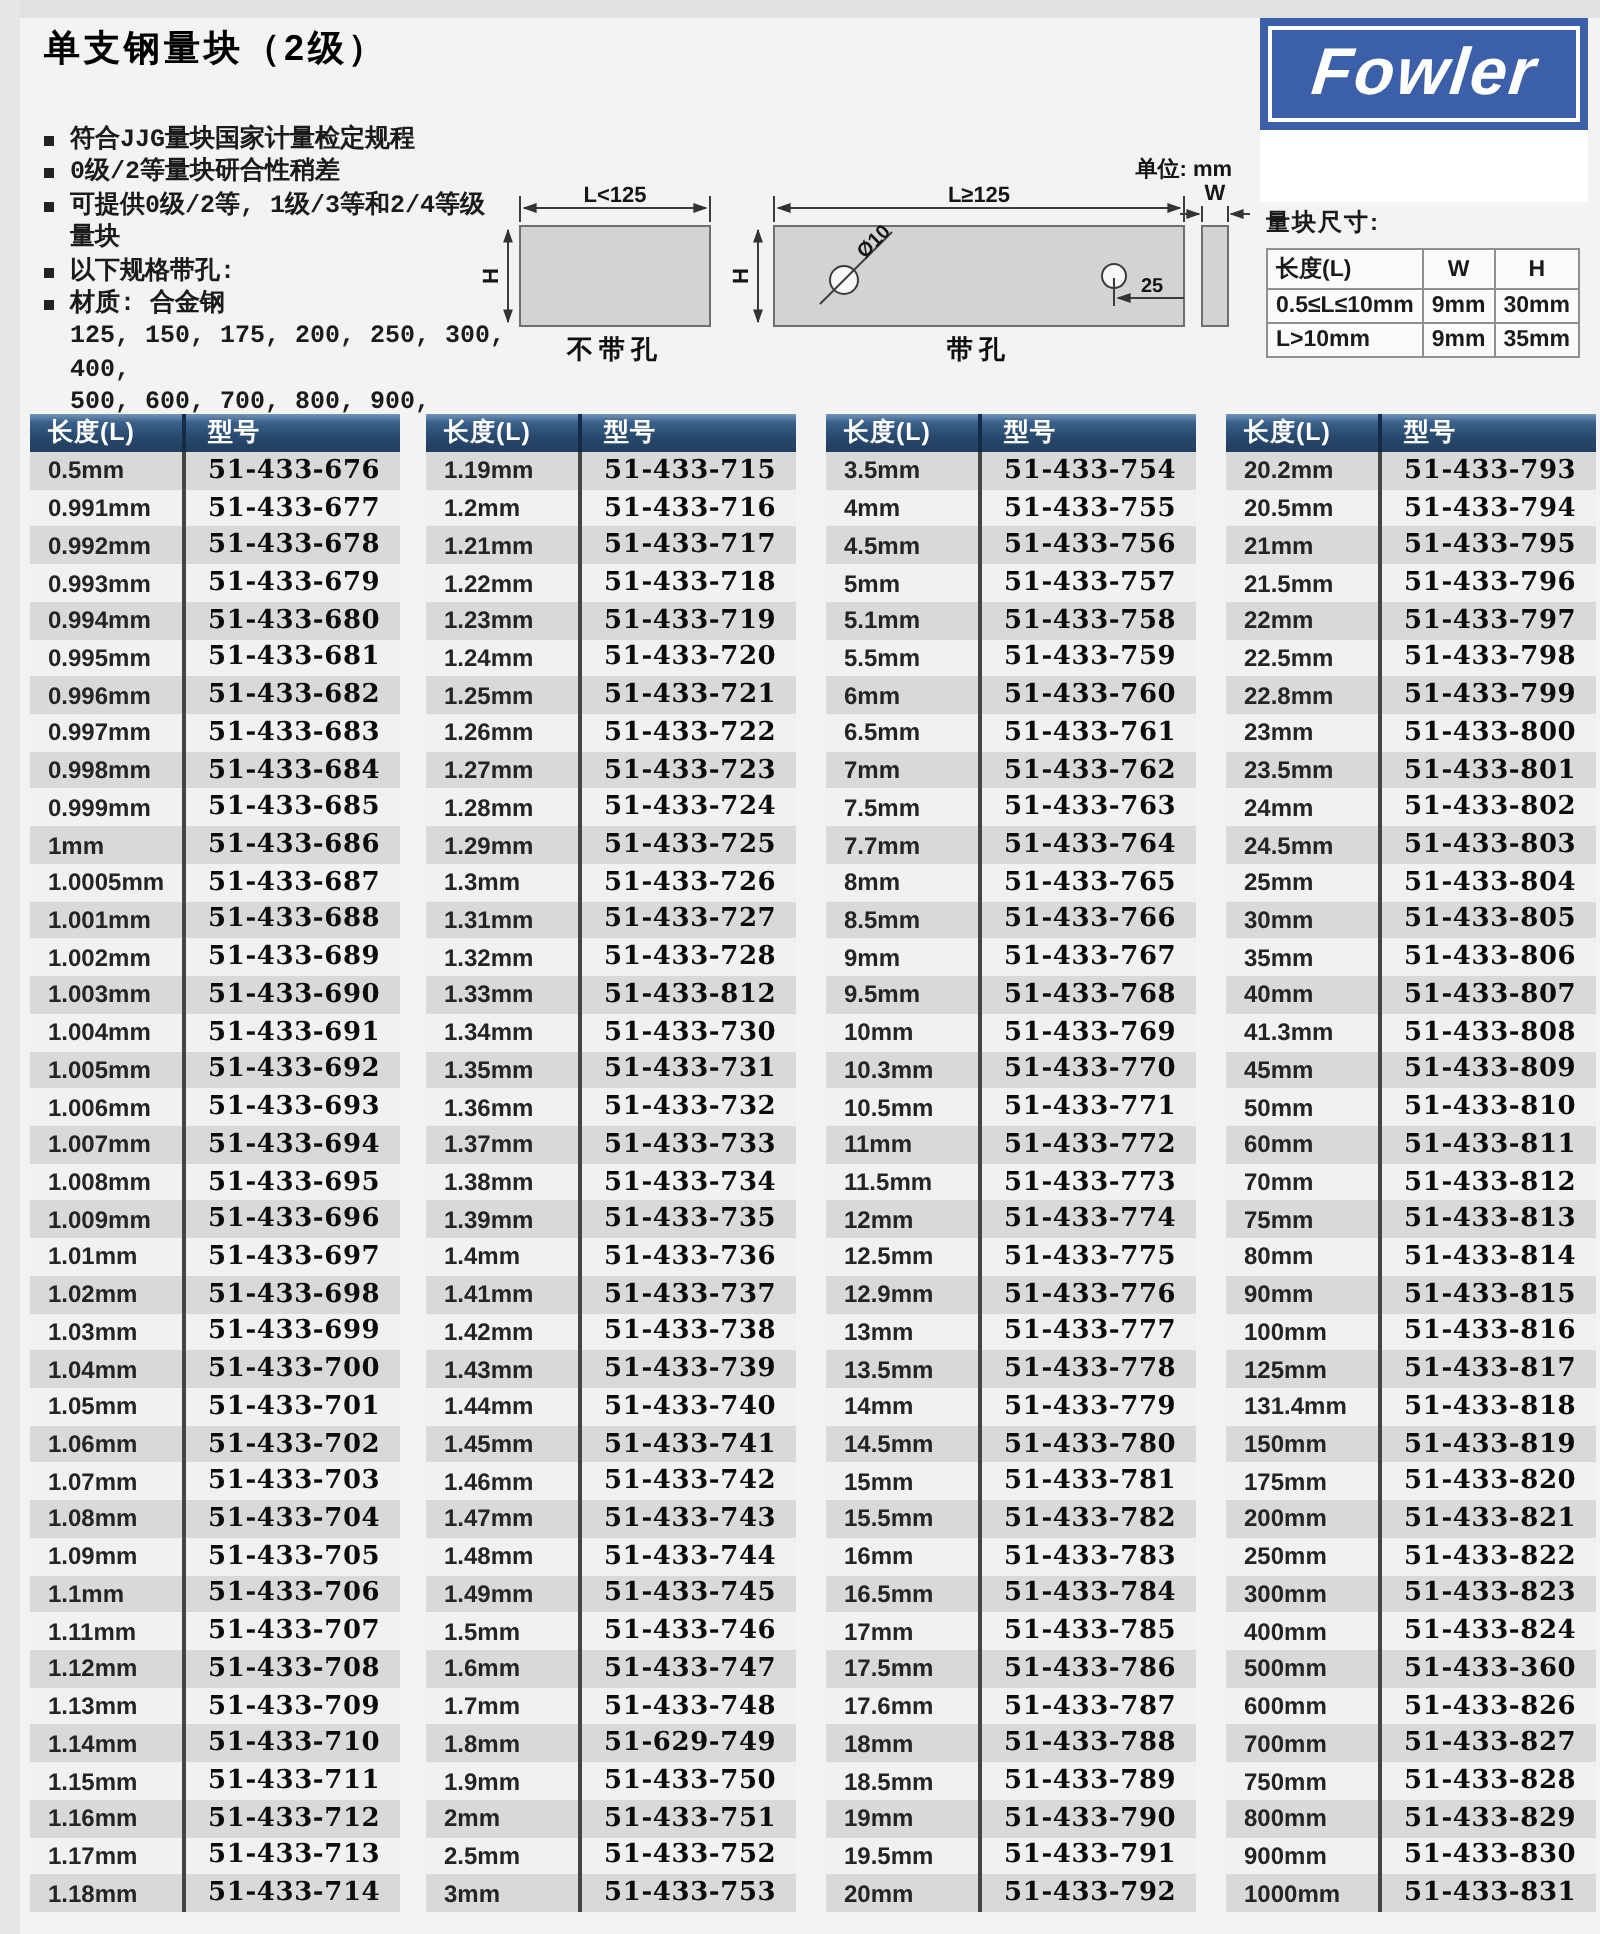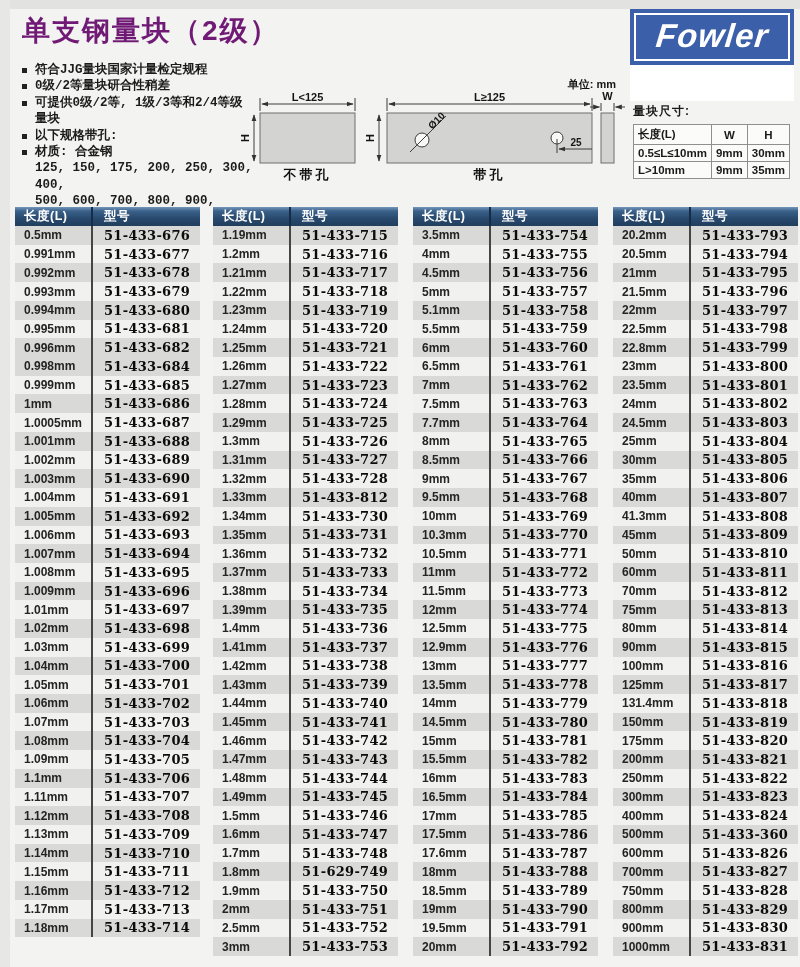--- a/index.html
+++ b/index.html
@@ -9,21 +9,21 @@
     background: #f3f3f1;
     font-family: "Liberation Sans", sans-serif;
     overflow: hidden;
   }
   .edge-top  { position:absolute; top:0; left:0; width:800px; height:9px;  background:#e2e2e0; }
   .edge-left { position:absolute; top:0; left:0; width:10px;  height:967px; background:#e7e7e5; }
 
   
   .page-title {
     position: absolute; left: 22px; top: 12px;
-    font-size: 28px; font-weight: bold; color: #701a75; letter-spacing: 2px;
+    font-size: 18px; font-weight: bold; color: #000000; letter-spacing: 2px;
   }
 
   
   .logo {
     position: absolute; left: 630px; top: 9px; width: 164px; height: 56px;
     background: #3b5fa9; padding: 4px;
   }
   .logo-inner {
     width: 100%; height: 100%; border: 2px solid #ffffff;
     display: flex; align-items: center; justify-content: center;
@@ -232,20 +232,24 @@
       <div class="c2">51-433-680</div>
     </div>
     <div class="srow even">
       <div class="c1">0.995mm</div>
       <div class="c2">51-433-681</div>
     </div>
     <div class="srow odd">
       <div class="c1">0.996mm</div>
       <div class="c2">51-433-682</div>
     </div>
+    <div class="srow even">
+      <div class="c1">0.997mm</div>
+      <div class="c2">51-433-683</div>
+    </div>
     <div class="srow odd">
       <div class="c1">0.998mm</div>
       <div class="c2">51-433-684</div>
     </div>
     <div class="srow even">
       <div class="c1">0.999mm</div>
       <div class="c2">51-433-685</div>
     </div>
     <div class="srow odd">
       <div class="c1">1mm</div>

